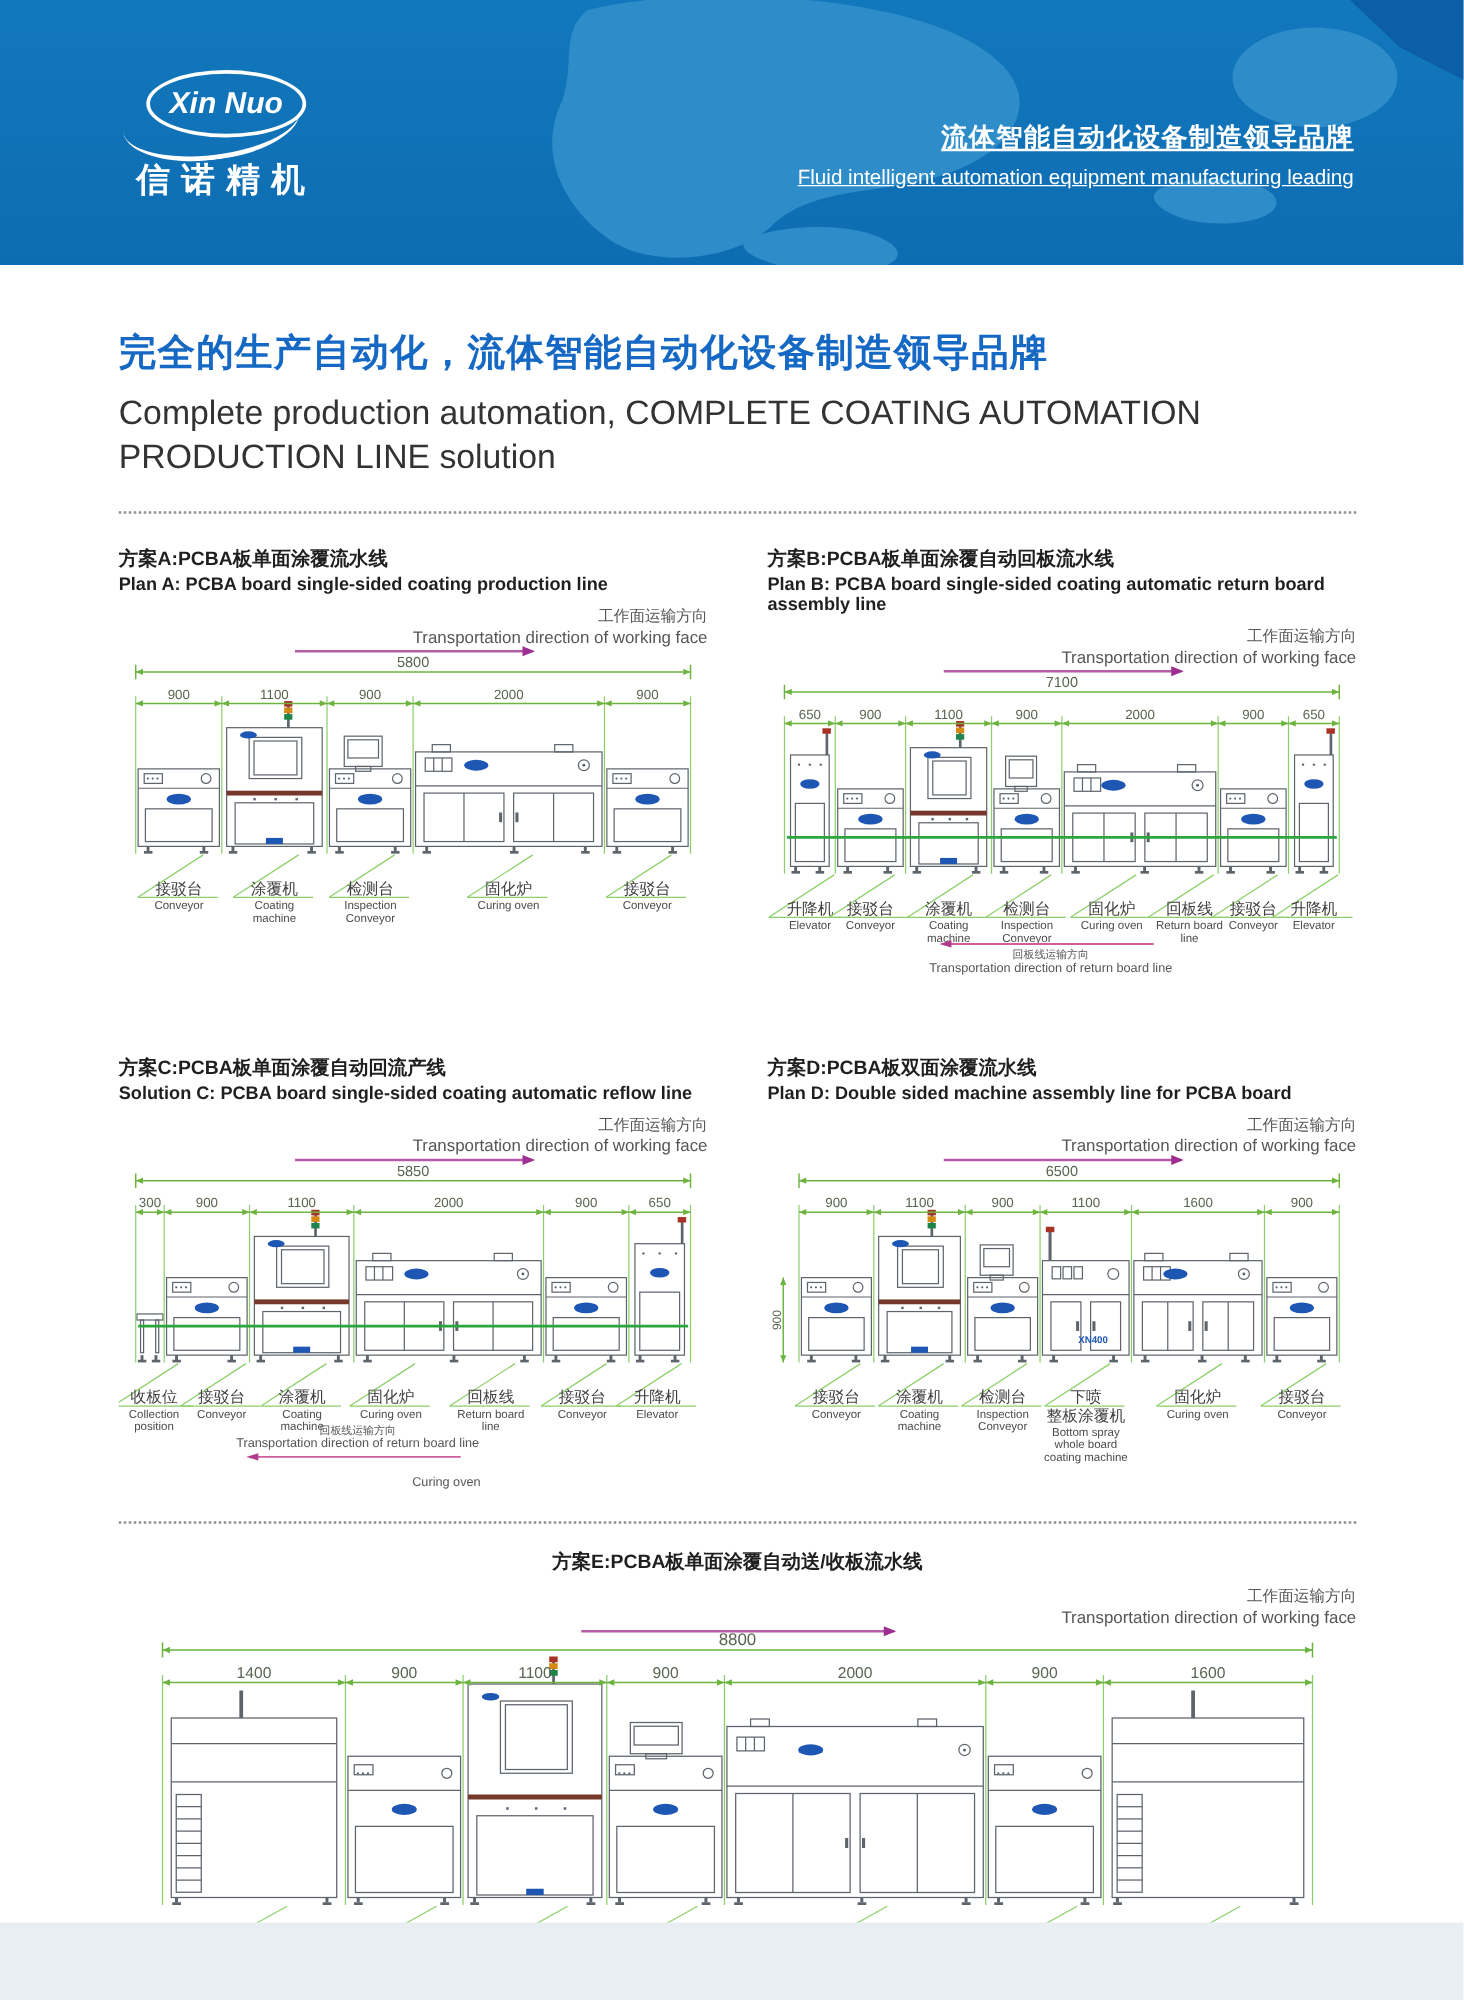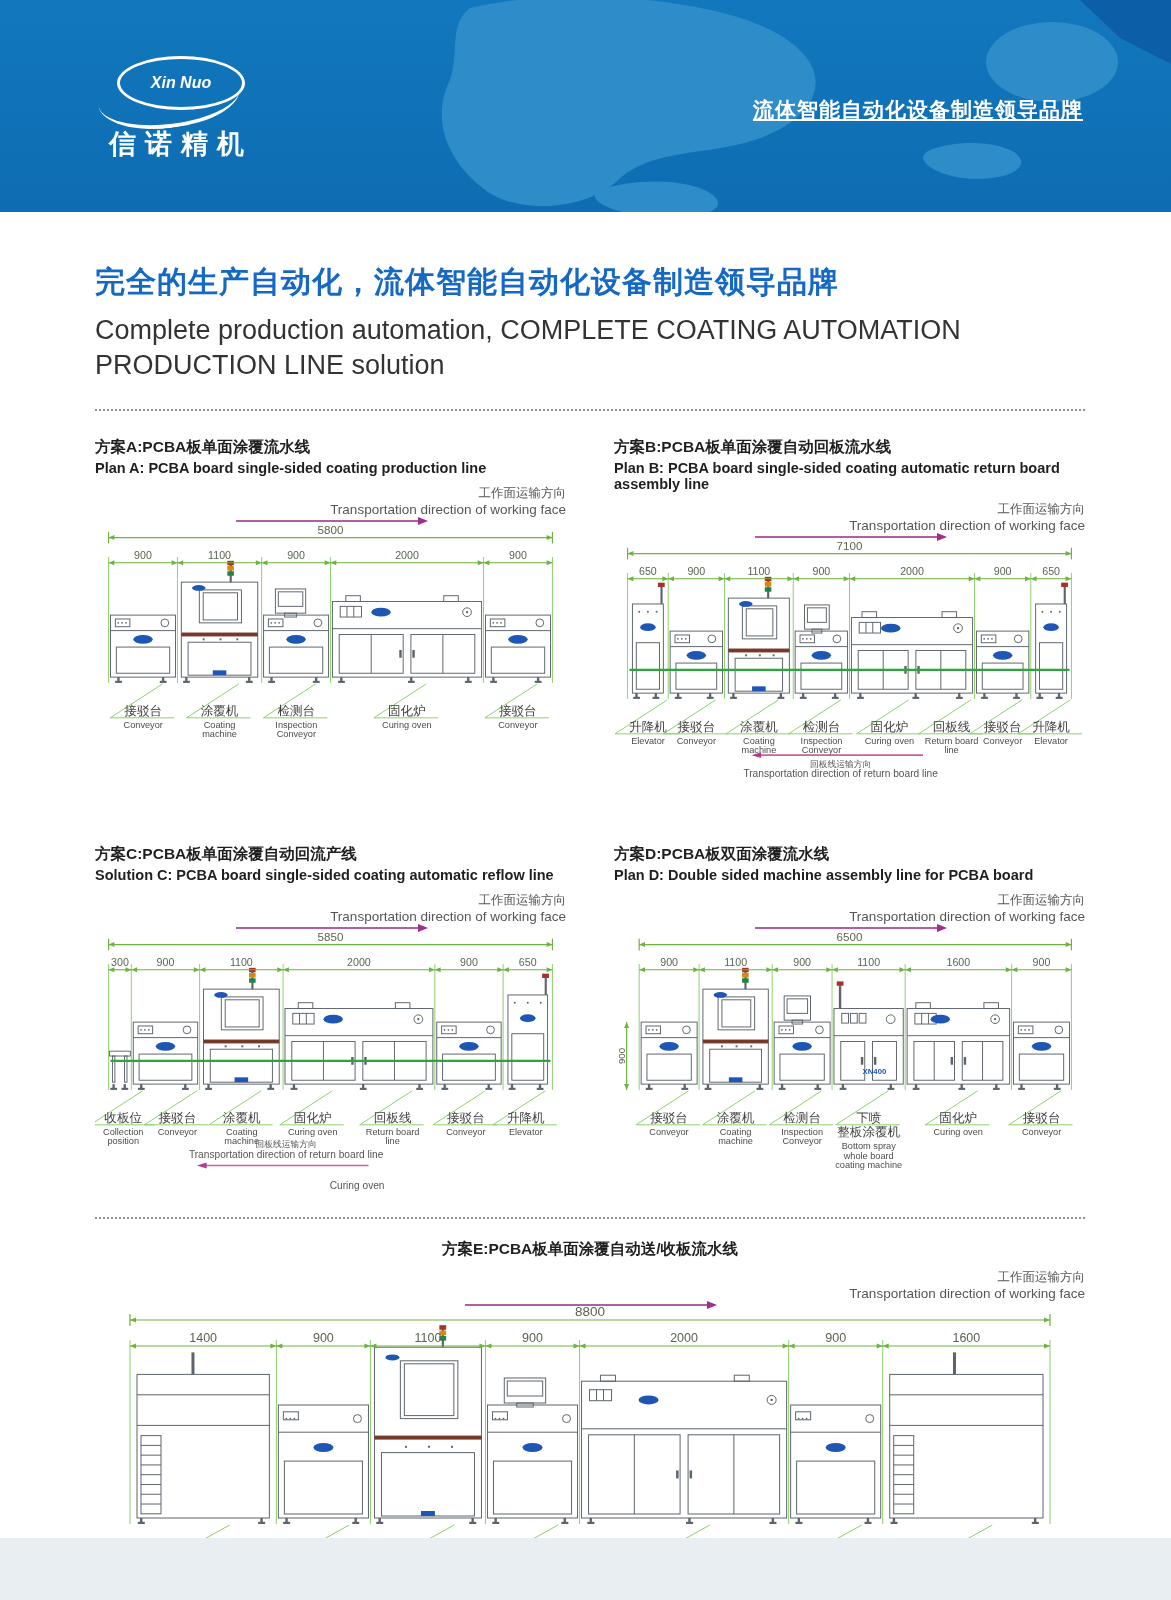--- a/index.html
+++ b/index.html
@@ -3,21 +3,21 @@
 <meta charset="utf-8">
 <style>
   html,body{margin:0;padding:0;background:#fff;}
   .page{position:relative;width:1171px;height:1600px;background:#fff;overflow:hidden;
         font-family:"Liberation Sans",sans-serif;}
   
   .hd{position:relative;height:212px;background:linear-gradient(180deg,#1278bd,#0e6cb2);overflow:hidden;}
   .hd svg.map{position:absolute;left:0;top:0;width:100%;height:100%;}
   .logo{position:absolute;left:106px;top:56px;color:#fff;text-align:center;width:150px;}
   .logo-oval{position:relative;width:122px;height:48px;margin:0 auto;border:3px solid #fff;border-radius:50%;
-             display:flex;align-items:center;justify-content:center;font-style:italic;font-weight:bold;font-size:16px;}
+             display:flex;align-items:center;justify-content:center;font-style:italic;font-weight:bold;font-size:24px;}
   .logo-swoosh{position:absolute;left:-8px;top:10px;width:142px;height:58px;border-radius:50%;
                border-bottom:4px solid #fff;transform:rotate(-7deg);}
   .logo-cn{margin-top:16px;font-size:27px;font-weight:bold;letter-spacing:9px;}
   .tags{position:absolute;right:88px;top:96px;text-align:right;color:#fff;text-decoration:underline;}
   .tag-cn{font-size:21px;font-weight:bold;letter-spacing:1px;}
   .tag-en{font-size:16.5px;margin-top:9px;}
   
   main{padding:0 86px 0 95px;}
   .title-cn{color:#1568c4;font-size:30px;font-weight:bold;margin:50px 0 10px;letter-spacing:1px;}
   .title-en{color:#333;font-size:27px;line-height:1.3;max-width:880px;margin:0 0 26px;}
@@ -54,20 +54,21 @@
     </svg>
     <div class="logo">
       <div class="logo-swoosh"></div>
       <div class="logo-oval">
         <span>Xin Nuo</span>
       </div>
       <div class="logo-cn">信诺精机</div>
     </div>
     <div class="tags">
       <div class="tag-cn">流体智能自动化设备制造领导品牌</div>
+      <div class="tag-en">Fluid intelligent automation equipment manufacturing leading</div>
     </div>
   </header>
 
   <main>
     <h1 class="title-cn">完全的生产自动化，流体智能自动化设备制造领导品牌</h1>
     <div class="title-en">Complete production automation, COMPLETE COATING AUTOMATION PRODUCTION LINE solution</div>
     <hr class="divider">
 
     <section class="plans-grid" id="plans-grid">
         <article class="plan">

